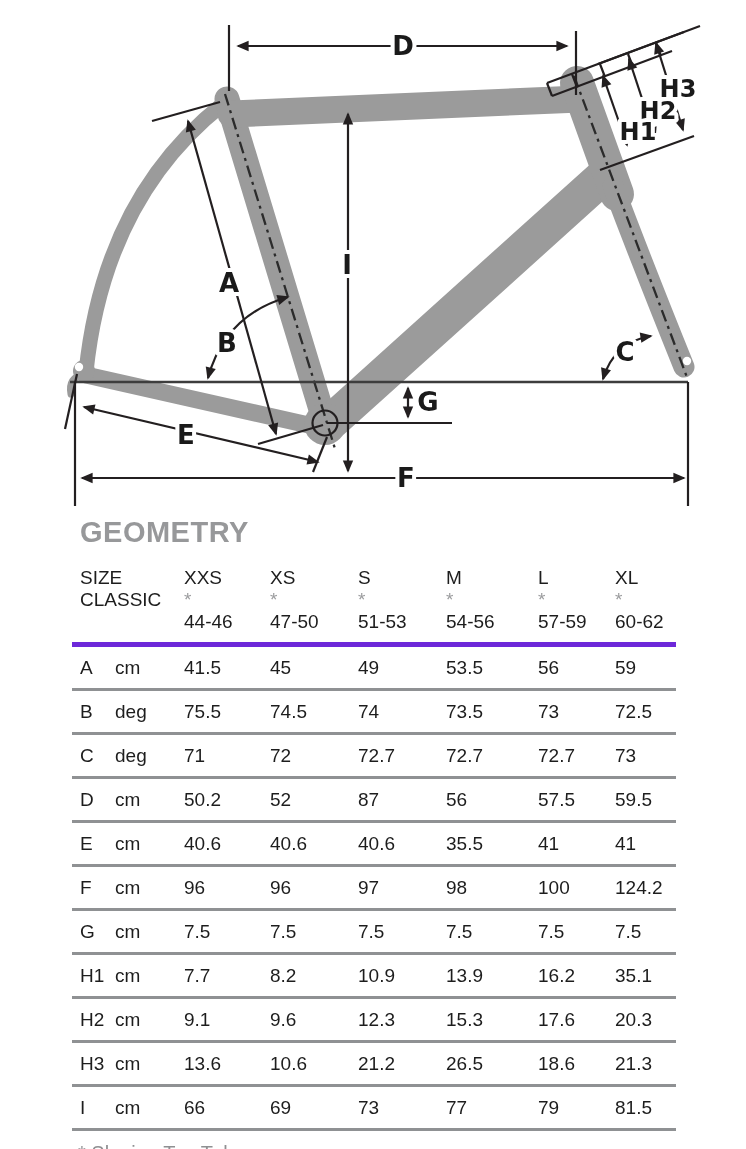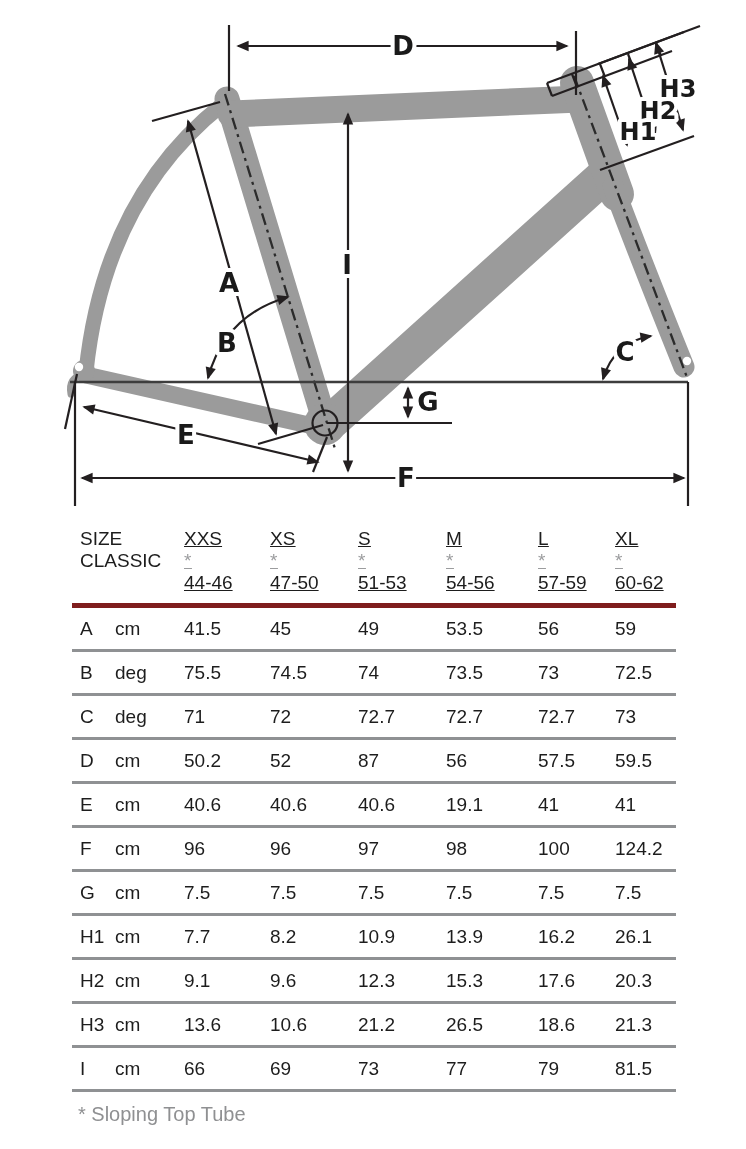--- a/index.html
+++ b/index.html
@@ -8,24 +8,24 @@
     font-family:"Liberation Sans",sans-serif;color:#1d1d1d;
   }
   .diagram{position:absolute;top:0;left:0;}
   .dimlabel{font-family:"DejaVu Sans",sans-serif;font-weight:bold;font-size:26px;fill:#1a1a1a;
             paint-order:stroke;stroke:#ffffff;stroke-width:8px;stroke-linejoin:round;}
   .dimlabel.small{font-size:24px;}
   
   .geo{position:absolute;left:72px;top:510px;width:604px;}
   .geo-title{margin:6px 0 0 8px;font-size:29px;font-weight:bold;color:#97989a;letter-spacing:.5px;}
   .grid{display:grid;grid-template-columns:35px 69px 86px 88px 88px 92px 77px 1fr;align-items:center;padding-left:8px;}
-  .thead{padding-top:18px;padding-bottom:9px;border-bottom:5px solid #7f1d1d;align-items:start;}
+  .thead{padding-top:18px;padding-bottom:9px;border-bottom:5px solid #6d28d9;align-items:start;}
   .thead .hc{font-size:19px;line-height:22px;color:#1d1d1d;}
   .size-block{grid-column:1 / 3;}
-  .col-head span{display:block;text-decoration:underline;}
+  .col-head span{display:block;}
   .star{color:#9b9c9e;}
   .row{height:41px;border-bottom:3px solid #8f9193;font-size:19px;}
   .row .dim{padding-left:0;}
   .footnote{margin-top:11px;padding-left:6px;font-size:20px;color:#8f9092;}
 </style>
 </head>
 <body>
 
 <div class="sheet">
 
@@ -105,20 +105,21 @@
       <text class="dimlabel" x="227" y="352">B</text>
       <text class="dimlabel" x="347" y="274">I</text>
       <text class="dimlabel" x="625" y="361">C</text>
       <text class="dimlabel" x="428" y="411">G</text>
       <text class="dimlabel" x="186" y="444">E</text>
       <text class="dimlabel" x="406" y="487">F</text>
     </g>
   </svg>
 
   <div class="geo">
+    <h2 class="geo-title">GEOMETRY</h2>
 
     <div class="grid thead">
       <div class="hc size-block">
         <span>SIZE</span><br>
         <span>CLASSIC</span>
       </div>
       <div class="hc col-head">
         <span>
             <span>XXS</span>
             <span class="star">*</span>
@@ -201,21 +202,21 @@
       <span>56</span>
       <span>57.5</span>
       <span>59.5</span>
     </div>
     <div class="grid row">
       <span class="dim">E</span>
       <span>cm</span>
       <span>40.6</span>
       <span>40.6</span>
       <span>40.6</span>
-      <span>19.1</span>
+      <span>35.5</span>
       <span>41</span>
       <span>41</span>
     </div>
     <div class="grid row">
       <span class="dim">F</span>
       <span>cm</span>
       <span>96</span>
       <span>96</span>
       <span>97</span>
       <span>98</span>
@@ -233,21 +234,21 @@
       <span>7.5</span>
     </div>
     <div class="grid row">
       <span class="dim">H1</span>
       <span>cm</span>
       <span>7.7</span>
       <span>8.2</span>
       <span>10.9</span>
       <span>13.9</span>
       <span>16.2</span>
-      <span>26.1</span>
+      <span>35.1</span>
     </div>
     <div class="grid row">
       <span class="dim">H2</span>
       <span>cm</span>
       <span>9.1</span>
       <span>9.6</span>
       <span>12.3</span>
       <span>15.3</span>
       <span>17.6</span>
       <span>20.3</span>

